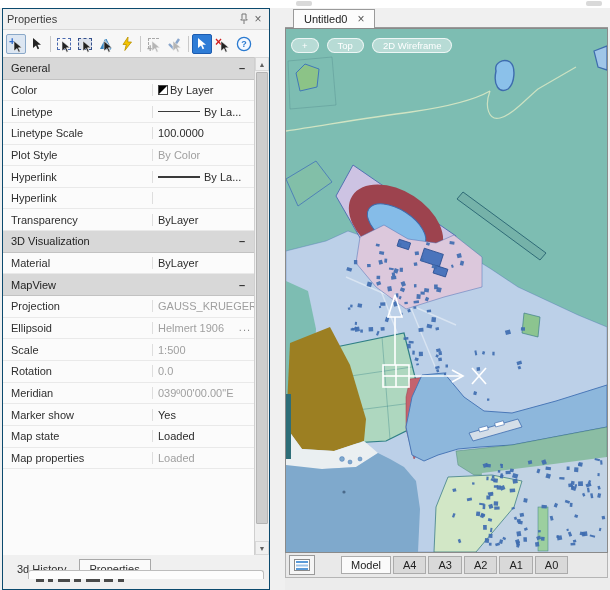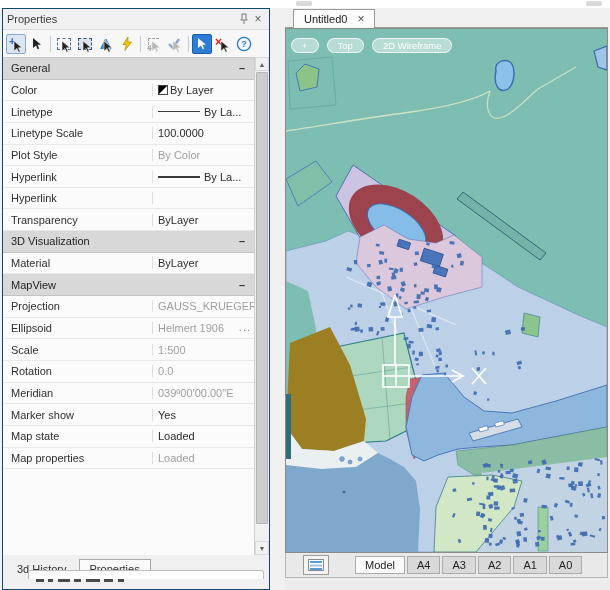--- a/index.html
+++ b/index.html
@@ -64,21 +64,21 @@
            border-bottom:none;display:flex;align-items:center;gap:10px;padding:0 10px;box-sizing:border-box;}
   .doc-tab-label{color:#222;}
   .doc-tab-close{color:#555;font-size:12px;line-height:10px;}
   .canvas-frame{position:absolute;left:285px;top:28px;width:323px;height:525px;border:1px solid #8a8a8a;
                 box-sizing:border-box;background:#7dbdb2;overflow:hidden;}
   .vp-pills{position:absolute;left:291px;top:38px;display:flex;gap:8px;}
   .vp-pill{background:rgba(255,255,255,0.45);border:1px solid rgba(255,255,255,0.75);color:#ffffff;
            border-radius:9px;padding:1px 10px;font-size:9.5px;white-space:nowrap;}
 
   .layout-bar{position:absolute;left:285px;top:553px;width:323px;height:25px;background:#e9e9e9;
-              border:1px solid #b5b5b5;border-top:none;box-sizing:border-box;display:flex;align-items:center;padding-left:17px;}
+              border:1px solid #b5b5b5;border-top:none;box-sizing:border-box;display:flex;align-items:center;padding-left:3px;}
   .sheet-btn{width:24px;height:18px;border:1px solid #9a9a9a;background:#f5f5f5;display:flex;align-items:center;justify-content:center;margin-right:26px;}
   .layout-tabs{display:flex;gap:2px;align-items:center;}
   .layout-tab{padding:2px 9px;background:#d9d9d9;border:1px solid #ababab;color:#222;}
   .layout-tab.active{background:#fafafa;}
   .bottom-gap{position:absolute;left:285px;top:578px;width:325px;height:12px;background:#ececec;}
 </style>
 </head>
 <body>
 
 <div class="topstrip">

